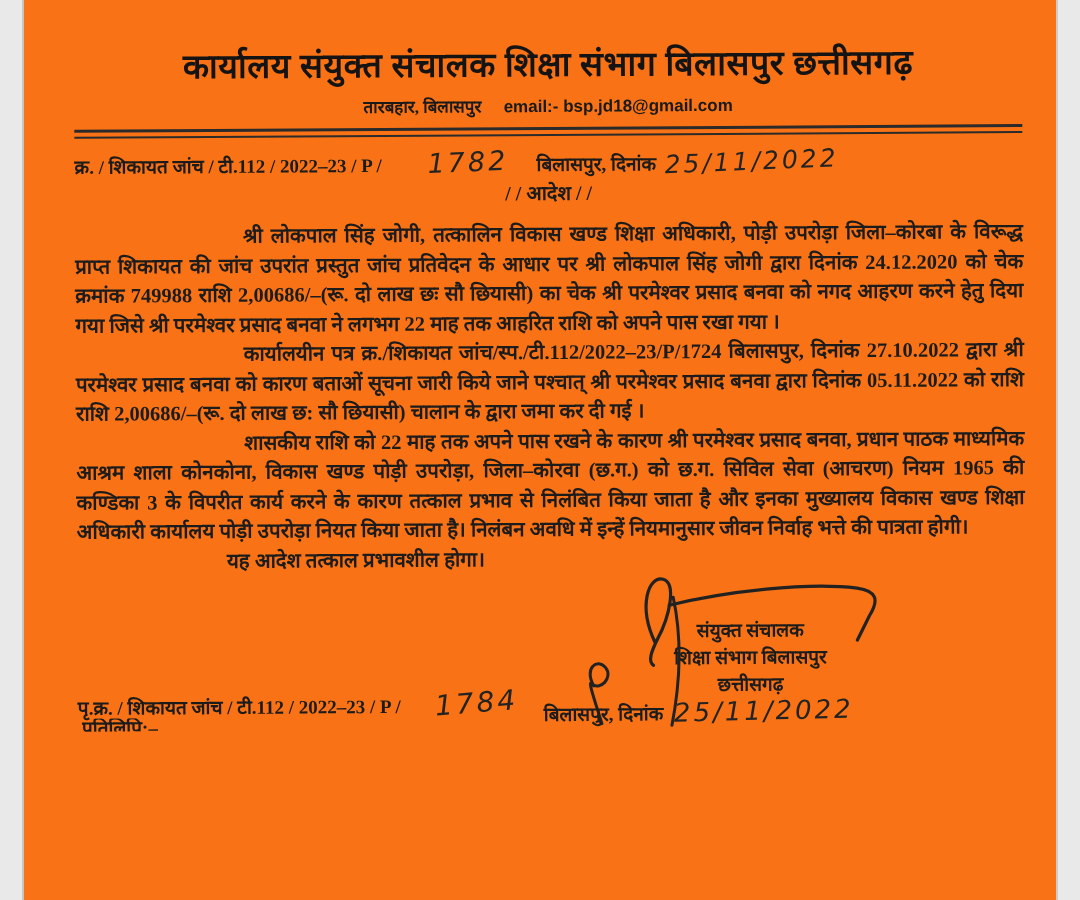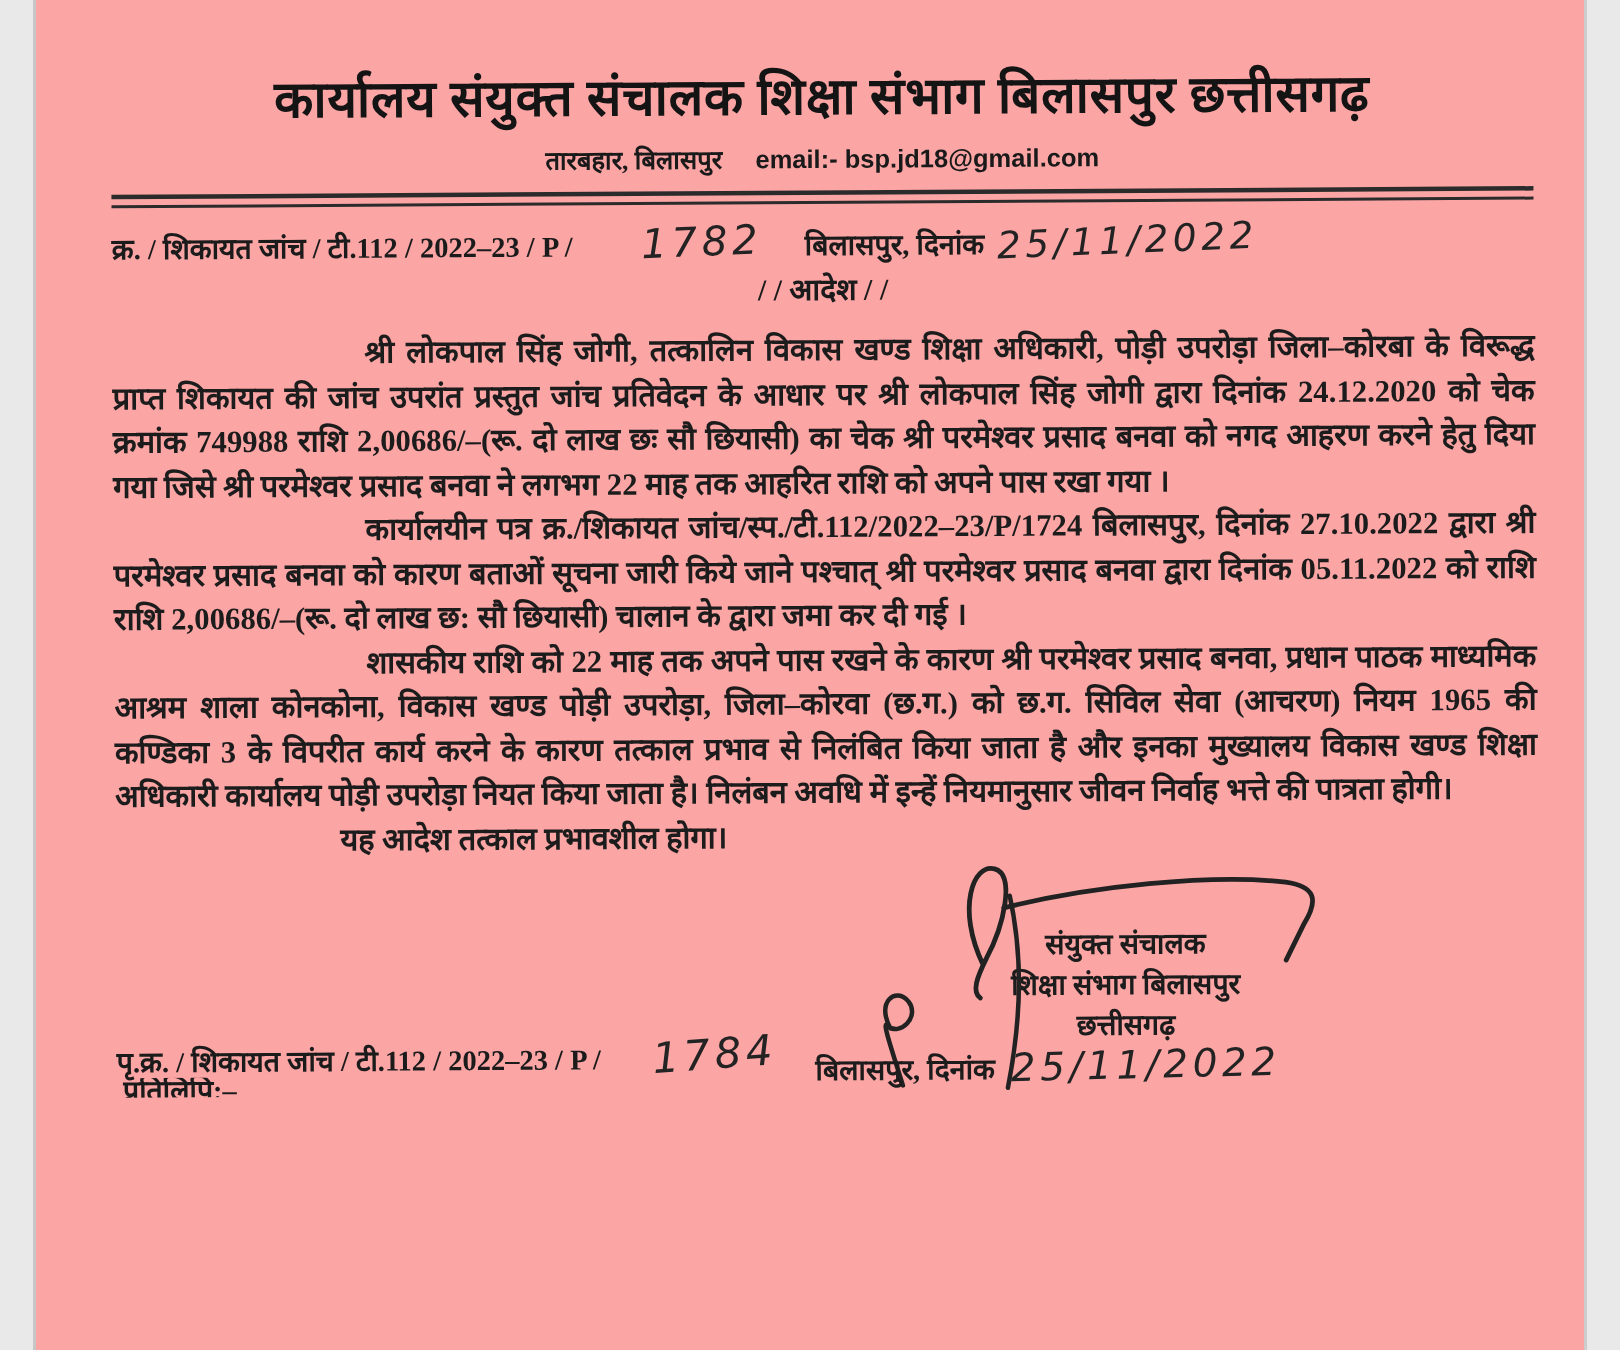--- a/index.html
+++ b/index.html
@@ -9,21 +9,21 @@
     height: 900px;
     overflow: hidden;
     background: #e9e9e9;
     font-family: "Liberation Serif", "DejaVu Serif", serif;
   }
   .scan-page {
     position: relative;
     margin-left: 22px;
     width: 1036px;
     height: 900px;
-    background: #fca5a5;
+    background: #f97316;
     border-left: 2px solid #c6c6c6;
     border-right: 2px solid #cccccc;
     box-sizing: border-box;
     color: #1b1b1b;
   }
   .scan-inner {
     position: relative;
     padding: 40px 32px 0 52px;
     transform: rotate(-0.35deg);
   }

